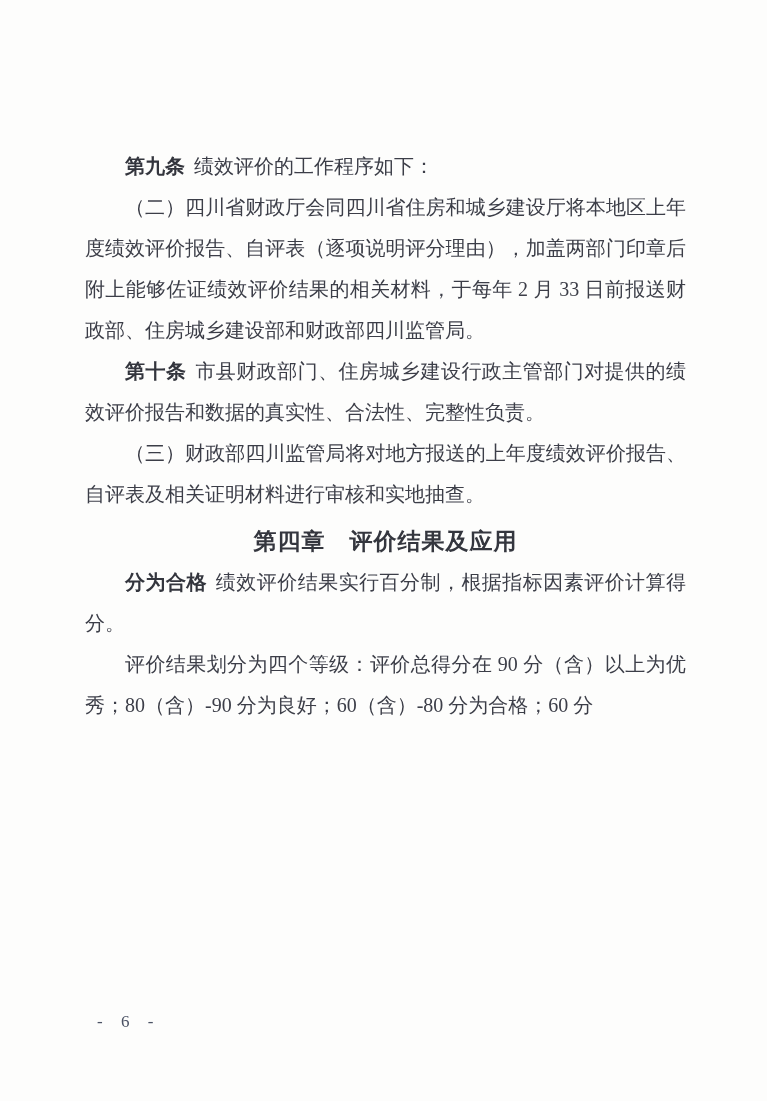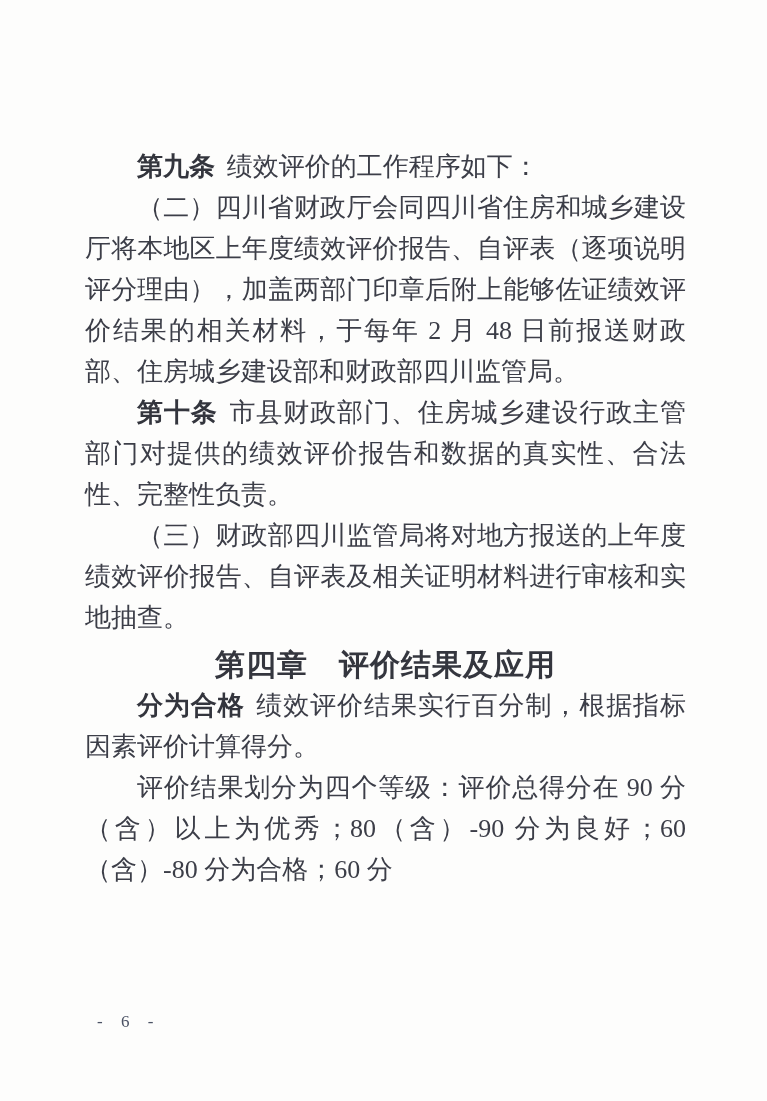--- a/index.html
+++ b/index.html
@@ -16,36 +16,36 @@
     width: 767px; height: 1101px;
     background: #fdfdfc;
   }
   .doc {
     position: absolute;
     left: 85px;
     top: 146px;
     width: 601px;
   }
   .para {
-    font-size: 26px;
+    font-size: 20px;
     line-height: 41px;
     color: #3c3e48;
     text-align: justify;
     text-indent: 2em;
   }
   .article-label {
     font-weight: 700;
     font-family: "Liberation Sans", "DejaVu Sans", sans-serif;
     color: #33353d;
     margin-right: 0.45em;
   }
   .chapter {
     font-weight: 700;
     font-family: "Liberation Sans", "DejaVu Sans", sans-serif;
-    font-size: 30px;
+    font-size: 23px;
     line-height: 41px;
     text-align: center;
     color: #34363e;
     letter-spacing: 1px;
     margin-top: 6px;
   }
   .footer {
     position: absolute;
     left: 97px;
     top: 1012px;
@@ -57,21 +57,21 @@
 </style>
 </head>
 <body>
 
 <div class="page">
   <main class="doc">
 
     <p class="para"><span class="article-label">第九条</span><span>绩效评价的工作程序如下：</span></p>
 
 
-    <p class="para"><span>（二）四川省财政厅会同四川省住房和城乡建设厅将本地区上年度绩效评价报告、自评表（逐项说明评分理由），加盖两部门印章后附上能够佐证绩效评价结果的相关材料，于每年 2 月 48 日前报送财政部、住房城乡建设部和财政部四川监管局。</span></p>
+    <p class="para"><span>（二）四川省财政厅会同四川省住房和城乡建设厅将本地区上年度绩效评价报告、自评表（逐项说明评分理由），加盖两部门印章后附上能够佐证绩效评价结果的相关材料，于每年 2 月 33 日前报送财政部、住房城乡建设部和财政部四川监管局。</span></p>
 
     <p class="para"><span class="article-label">第十条</span><span>市县财政部门、住房城乡建设行政主管部门对提供的绩效评价报告和数据的真实性、合法性、完整性负责。</span></p>
 
     <p class="para"><span>（三）财政部四川监管局将对地方报送的上年度绩效评价报告、自评表及相关证明材料进行审核和实地抽查。</span></p>
 
     <h2 class="chapter">第四章　评价结果及应用</h2>
 
     <p class="para"><span class="article-label">分为合格</span><span>绩效评价结果实行百分制，根据指标因素评价计算得分。</span></p>
 
     <p class="para"><span>评价结果划分为四个等级：评价总得分在 90 分（含）以上为优秀；80（含）-90 分为良好；60（含）-80 分为合格；60 分</span></p>

